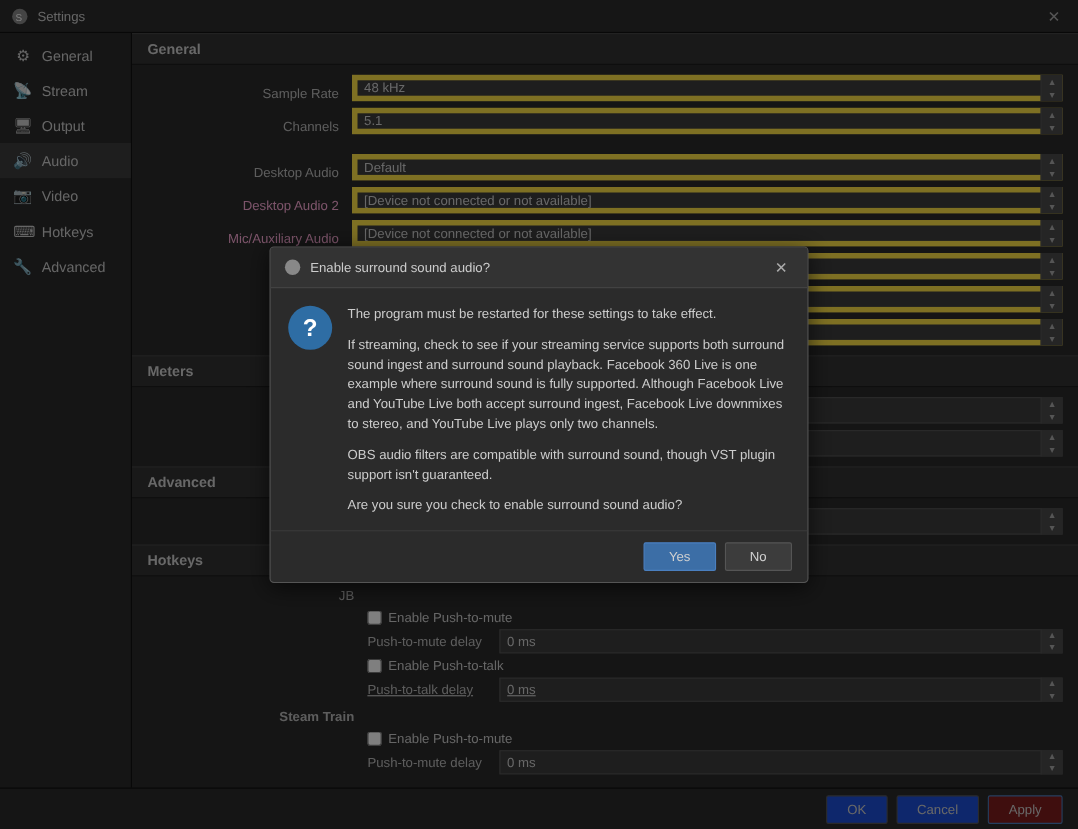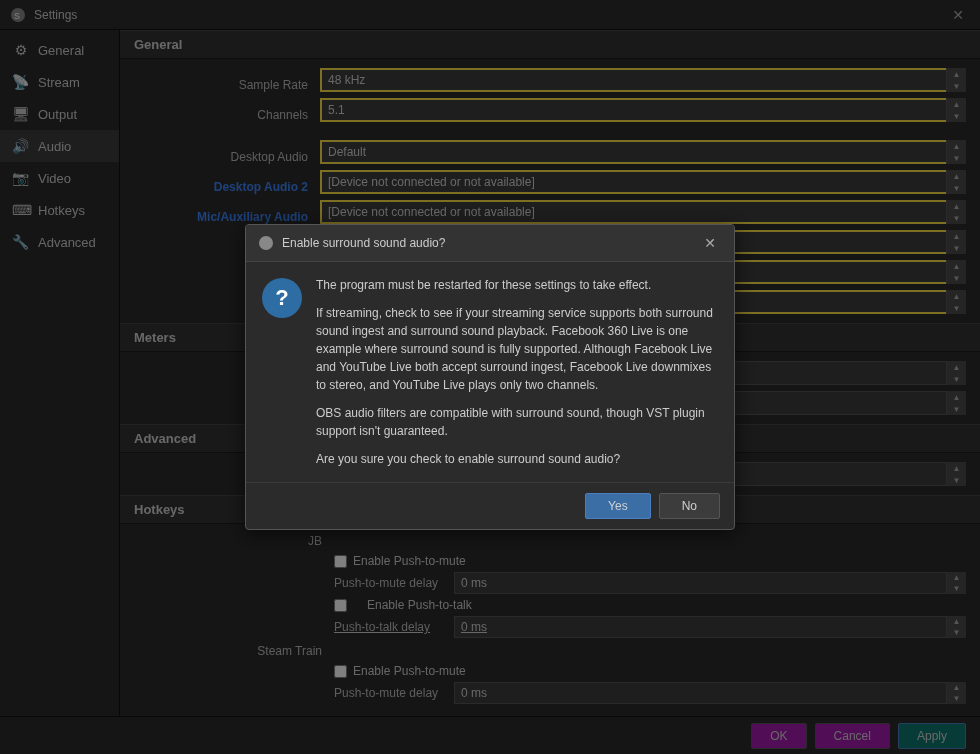--- a/index.html
+++ b/index.html
@@ -99,35 +99,35 @@
       min-height: 28px;
     }
     .form-label {
       text-align: right;
       width: 200px;
       padding-right: 12px;
       color: #bbb;
       flex-shrink: 0;
       font-size: 12px;
     }
-    .form-label.red { color: #3b82f6; font-weight: bold; }
+    .form-label.red { color: #f9a8d4; }
     .form-control-wrap {
       flex: 1;
       display: flex;
       align-items: center;
     }
     .select-wrapper {
       flex: 1;
       position: relative;
       display: flex;
     }
     .select-wrapper select {
       flex: 1;
       background: #3c3c3c;
-      border: 2px solid #fde047;
+      border: 5px solid #fde047;
       color: #d0d0d0;
       height: 24px;
       padding: 0 24px 0 6px;
       font-size: 12px;
       appearance: none;
       cursor: pointer;
     }
     .select-arrows {
       position: absolute;
       right: 0;
@@ -172,23 +172,23 @@
       padding: 0 14px;
       gap: 8px;
     }
     .btn {
       padding: 5px 18px;
       font-size: 12px;
       border: 1px solid #555;
       border-radius: 2px;
       cursor: pointer;
       color: #d0d0d0;
-      background: #a21caf;
-    }
-    .btn.primary { background: #0f766e; border-color: #4a7fbf; }
+      background: #1d4ed8;
+    }
+    .btn.primary { background: #7f1d1d; border-color: #4a7fbf; }
 
     
     .overlay {
       position: absolute;
       top: 0; left: 0; right: 0; bottom: 0;
       background: rgba(0,0,0,0.5);
       display: flex;
       align-items: center;
       justify-content: center;
       z-index: 100;
@@ -525,39 +525,39 @@
             <select style="width:100%; background:#3c3c3c; border:1px solid #555; color:#d0d0d0; height:22px; font-size:12px; appearance:none; padding:0 24px 0 6px;">
               <option>0 ms</option>
             </select>
             <div class="select-arrows">
               <div class="select-arrow-up">▲</div>
               <div class="select-arrow-down">▼</div>
             </div>
           </div>
         </div>
 
-        <div style="display:flex; align-items:flex-end; padding: 2px 14px 2px 214px; gap: 14px;">
+        <div style="display:flex; align-items:flex-end; padding: 2px 14px 2px 214px;">
           <input type="checkbox" style="margin-right: 6px; cursor: pointer;">
           <span style="color:#ccc; font-size:12px;">Enable Push-to-talk</span>
         </div>
 
         <div style="display:flex; align-items:center; padding: 2px 14px 2px 214px; text-decoration: underline;">
           <span style="color:#bbb; font-size:12px; width:120px;">Push-to-talk delay</span>
           <div class="select-wrapper" style="width:220px;">
             <select style="width:100%; background:#3c3c3c; border:1px solid #555; color:#d0d0d0; height:22px; font-size:12px; appearance:none; padding:0 24px 0 6px;">
               <option>0 ms</option>
             </select>
             <div class="select-arrows">
               <div class="select-arrow-up">▲</div>
               <div class="select-arrow-down">▼</div>
             </div>
           </div>
         </div>
 
-        <div style="display:flex; align-items:center; padding: 4px 14px;">
+        <div style="display:flex; align-items:center; padding: 4px 14px; font-weight: bold;">
           <div style="width:200px; text-align:right; padding-right:12px; color:#bbb; font-size:12px;">Steam Train</div>
           <div style="flex:1;"></div>
         </div>
 
         <div style="display:flex; align-items:center; padding: 2px 14px 2px 214px;">
           <input type="checkbox" style="margin-right: 6px; cursor: pointer;">
           <span style="color:#ccc; font-size:12px;">Enable Push-to-mute</span>
         </div>
 
         <div style="display:flex; align-items:center; padding: 2px 14px 2px 214px;">

